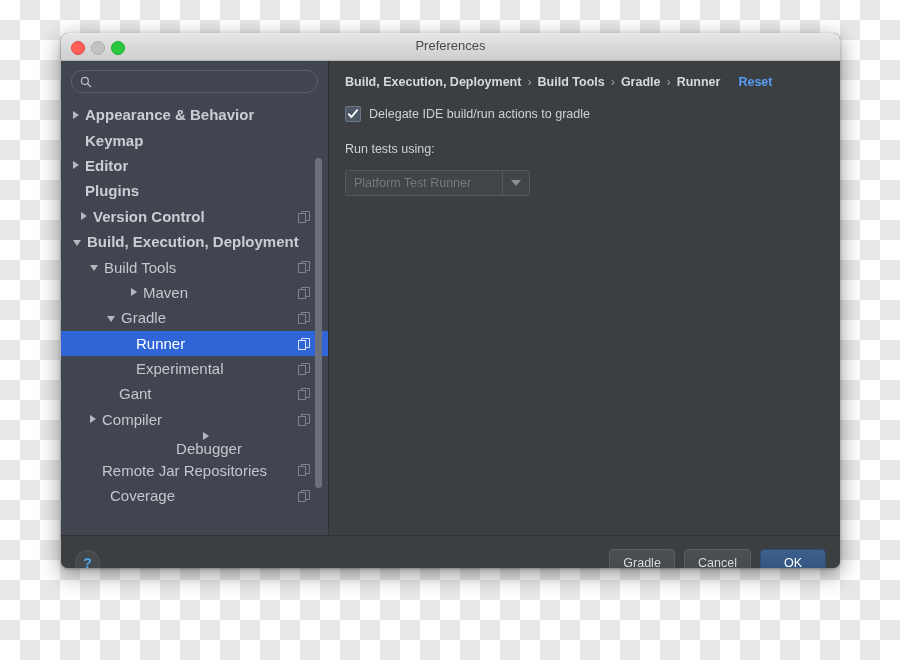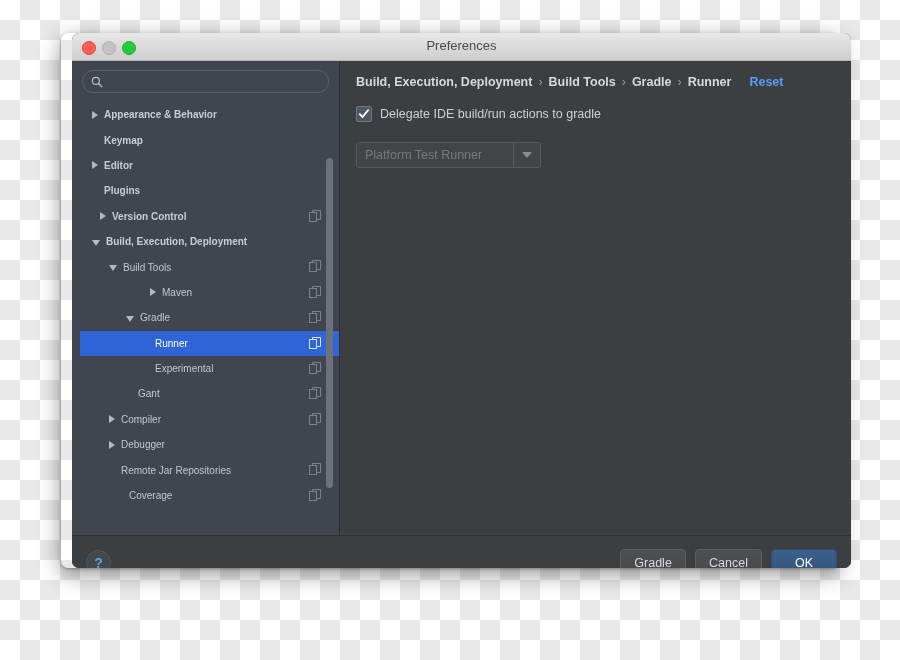--- a/index.html
+++ b/index.html
@@ -24,21 +24,21 @@
     position: absolute;
     left: 61px;
     top: 33px;
     width: 779px;
     height: 535px;
     border-radius: 7px;
     box-shadow: 0 6px 22px rgba(0,0,0,0.42), 0 1px 3px rgba(0,0,0,0.3);
   }
   #prefs-window {
     position: absolute;
-    left: 72px;
+    left: 61px;
     top: 33px;
     width: 779px;
     height: 535px;
     border-radius: 7px;
     overflow: hidden;
     background: #3c3f41;
   }
 
   
   #titlebar {
@@ -115,23 +115,22 @@
     right: 0;
     bottom: 0;
     overflow: hidden;
   }
   .tree-row {
     height: 25.4px;
     display: flex;
     align-items: center;
     position: relative;
     color: #c3c7cf;
-    font-size: 10px;
+    font-size: 15px;
     white-space: nowrap;
-    margin-left: 8px;
   }
   .tree-row.bold { font-weight: bold; color: #c9cdd4; }
   .tree-row.selected { background: #2f65d6; color: #ffffff; }
   .twisty {
     width: 0; height: 0;
     flex: 0 0 auto;
     margin-right: 6px;
   }
   .twisty.right {
     border-left: 6px solid #b4b8c0;
@@ -403,21 +402,21 @@
               </svg></span>
           </div>
           <div class="tree-row" style="padding-left: 29px;">
             <div class="twisty right"></div>
             <span class="row-label">Compiler</span>
             <span class="row-icon"><svg viewBox="0 0 12 13">
                 <rect x="0.5" y="2.5" width="7" height="9" fill="none" stroke="#7d828c" stroke-width="1"></rect>
                 <path d="M3.5 2.5 V0.5 H11.5 V9.5 H7.5" fill="none" stroke="#7d828c" stroke-width="1"></path>
               </svg></span>
           </div>
-          <div class="tree-row" style="padding-left: 29px;">
+          <div class="tree-row" style="padding-left: 29px; flex-direction: column;">
             <div class="twisty right"></div>
             <span class="row-label">Debugger</span>
           </div>
           <div class="tree-row" style="padding-left: 29px;">
             <div class="twisty none"></div>
             <span class="row-label">Remote Jar Repositories</span>
             <span class="row-icon"><svg viewBox="0 0 12 13">
                 <rect x="0.5" y="2.5" width="7" height="9" fill="none" stroke="#7d828c" stroke-width="1"></rect>
                 <path d="M3.5 2.5 V0.5 H11.5 V9.5 H7.5" fill="none" stroke="#7d828c" stroke-width="1"></path>
               </svg></span>
@@ -452,20 +451,21 @@
 
       <div id="delegate-row">
         <div class="checkbox">
           <svg width="12" height="12" viewBox="0 0 12 12">
             <polyline points="1.8,6.2 4.4,9.0 10.2,2.2" fill="none" stroke="#ffffff" stroke-width="1.9" stroke-linecap="round" stroke-linejoin="round"></polyline>
           </svg>
         </div>
         <span id="delegate-label">Delegate IDE build/run actions to gradle</span>
       </div>
 
+      <div id="run-tests-label">Run tests using:</div>
 
       <div id="runner-combo">
         <div id="runner-value">Platform Test Runner</div>
         <div id="runner-arrow-box">
           <div class="arrow-down"></div>
         </div>
       </div>
 
     </div>
   </div>

